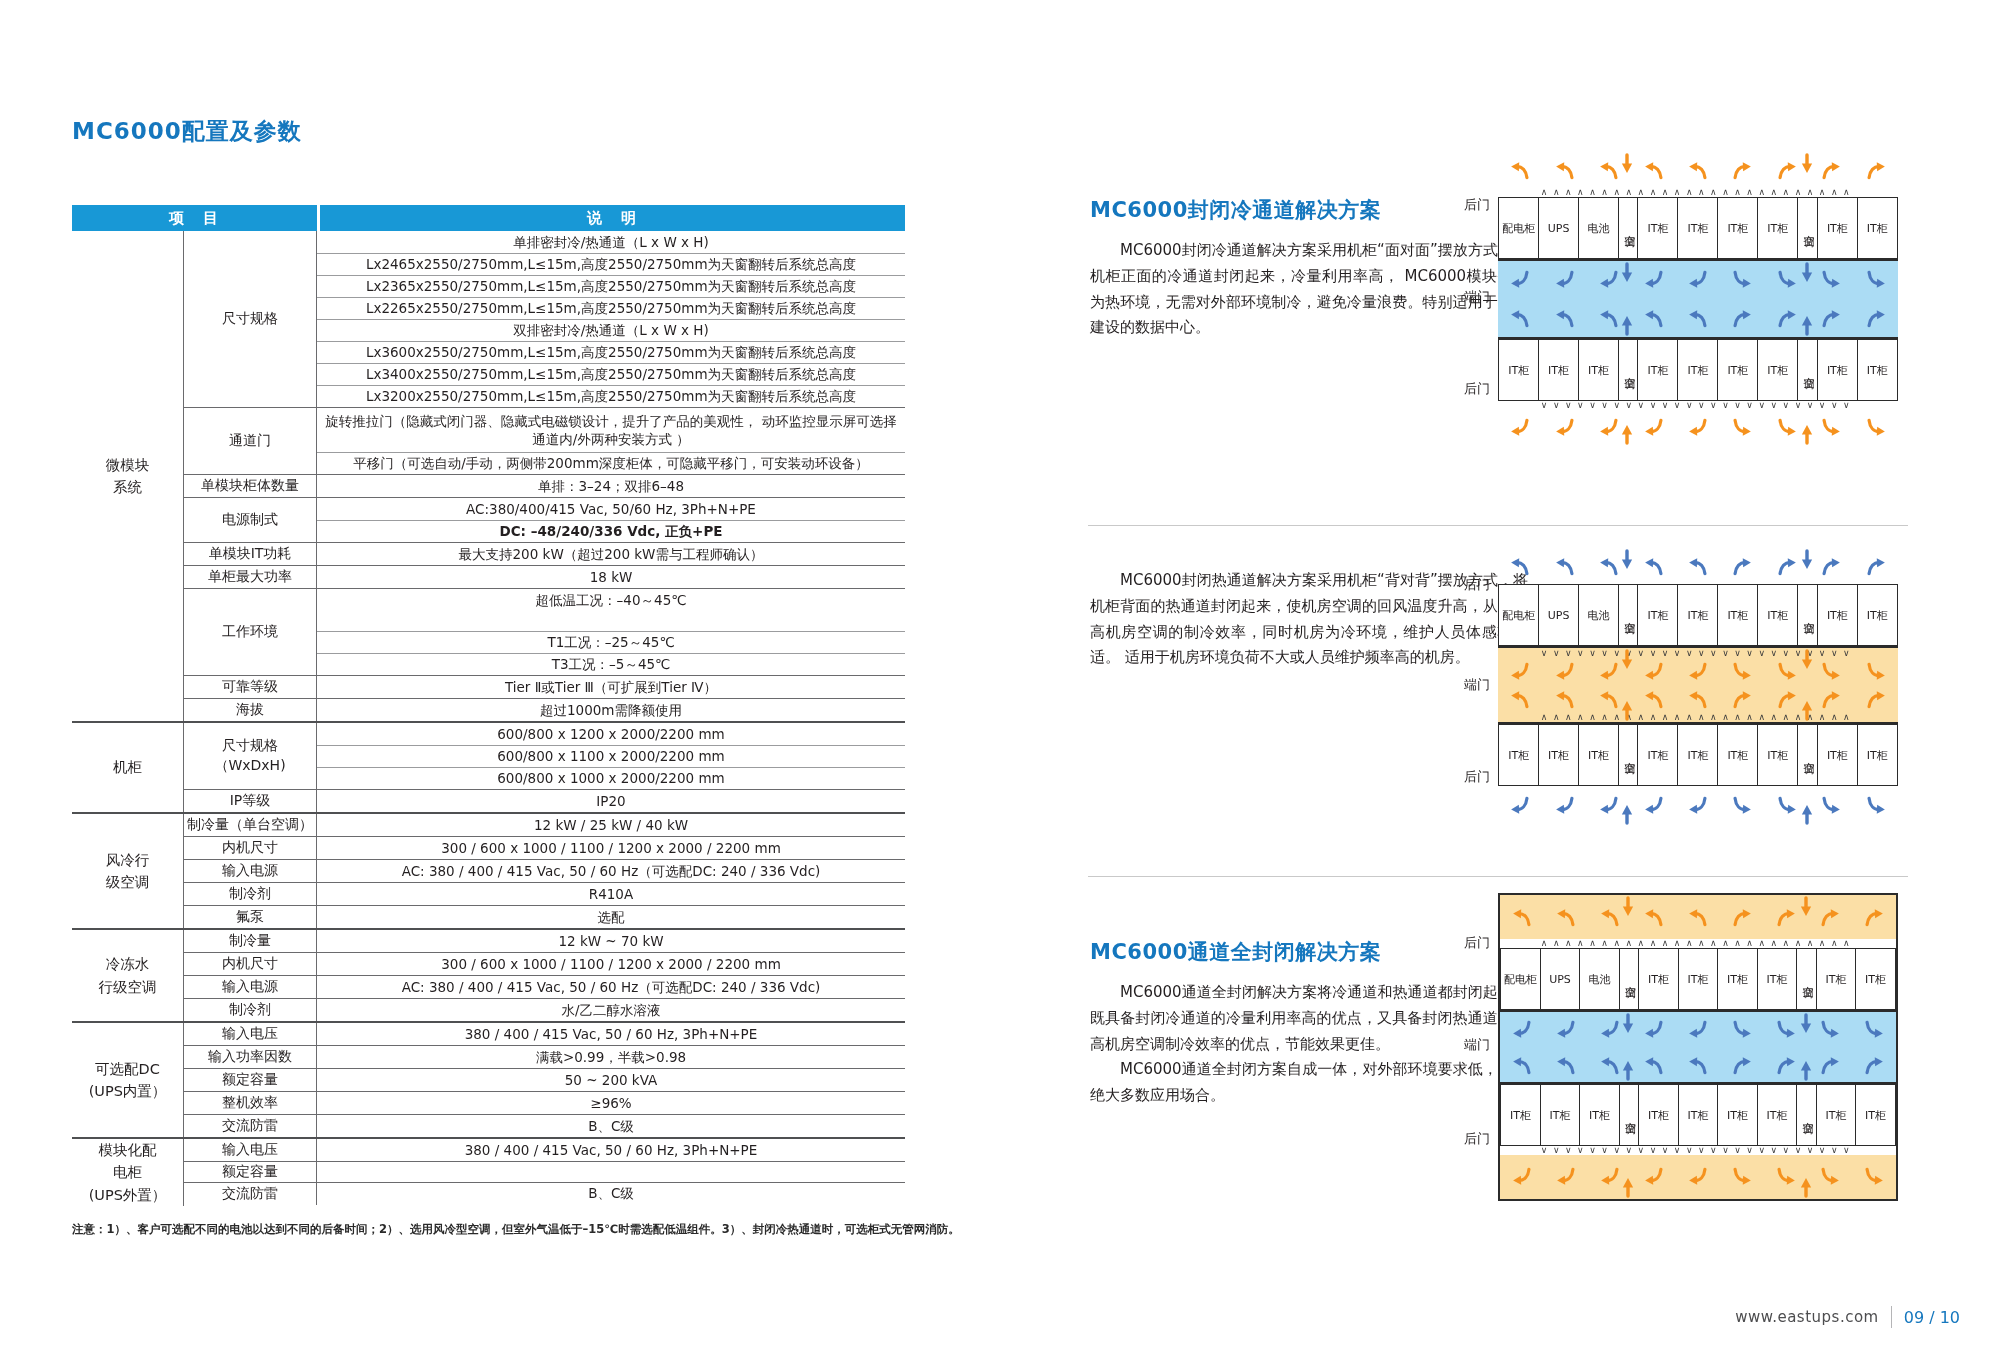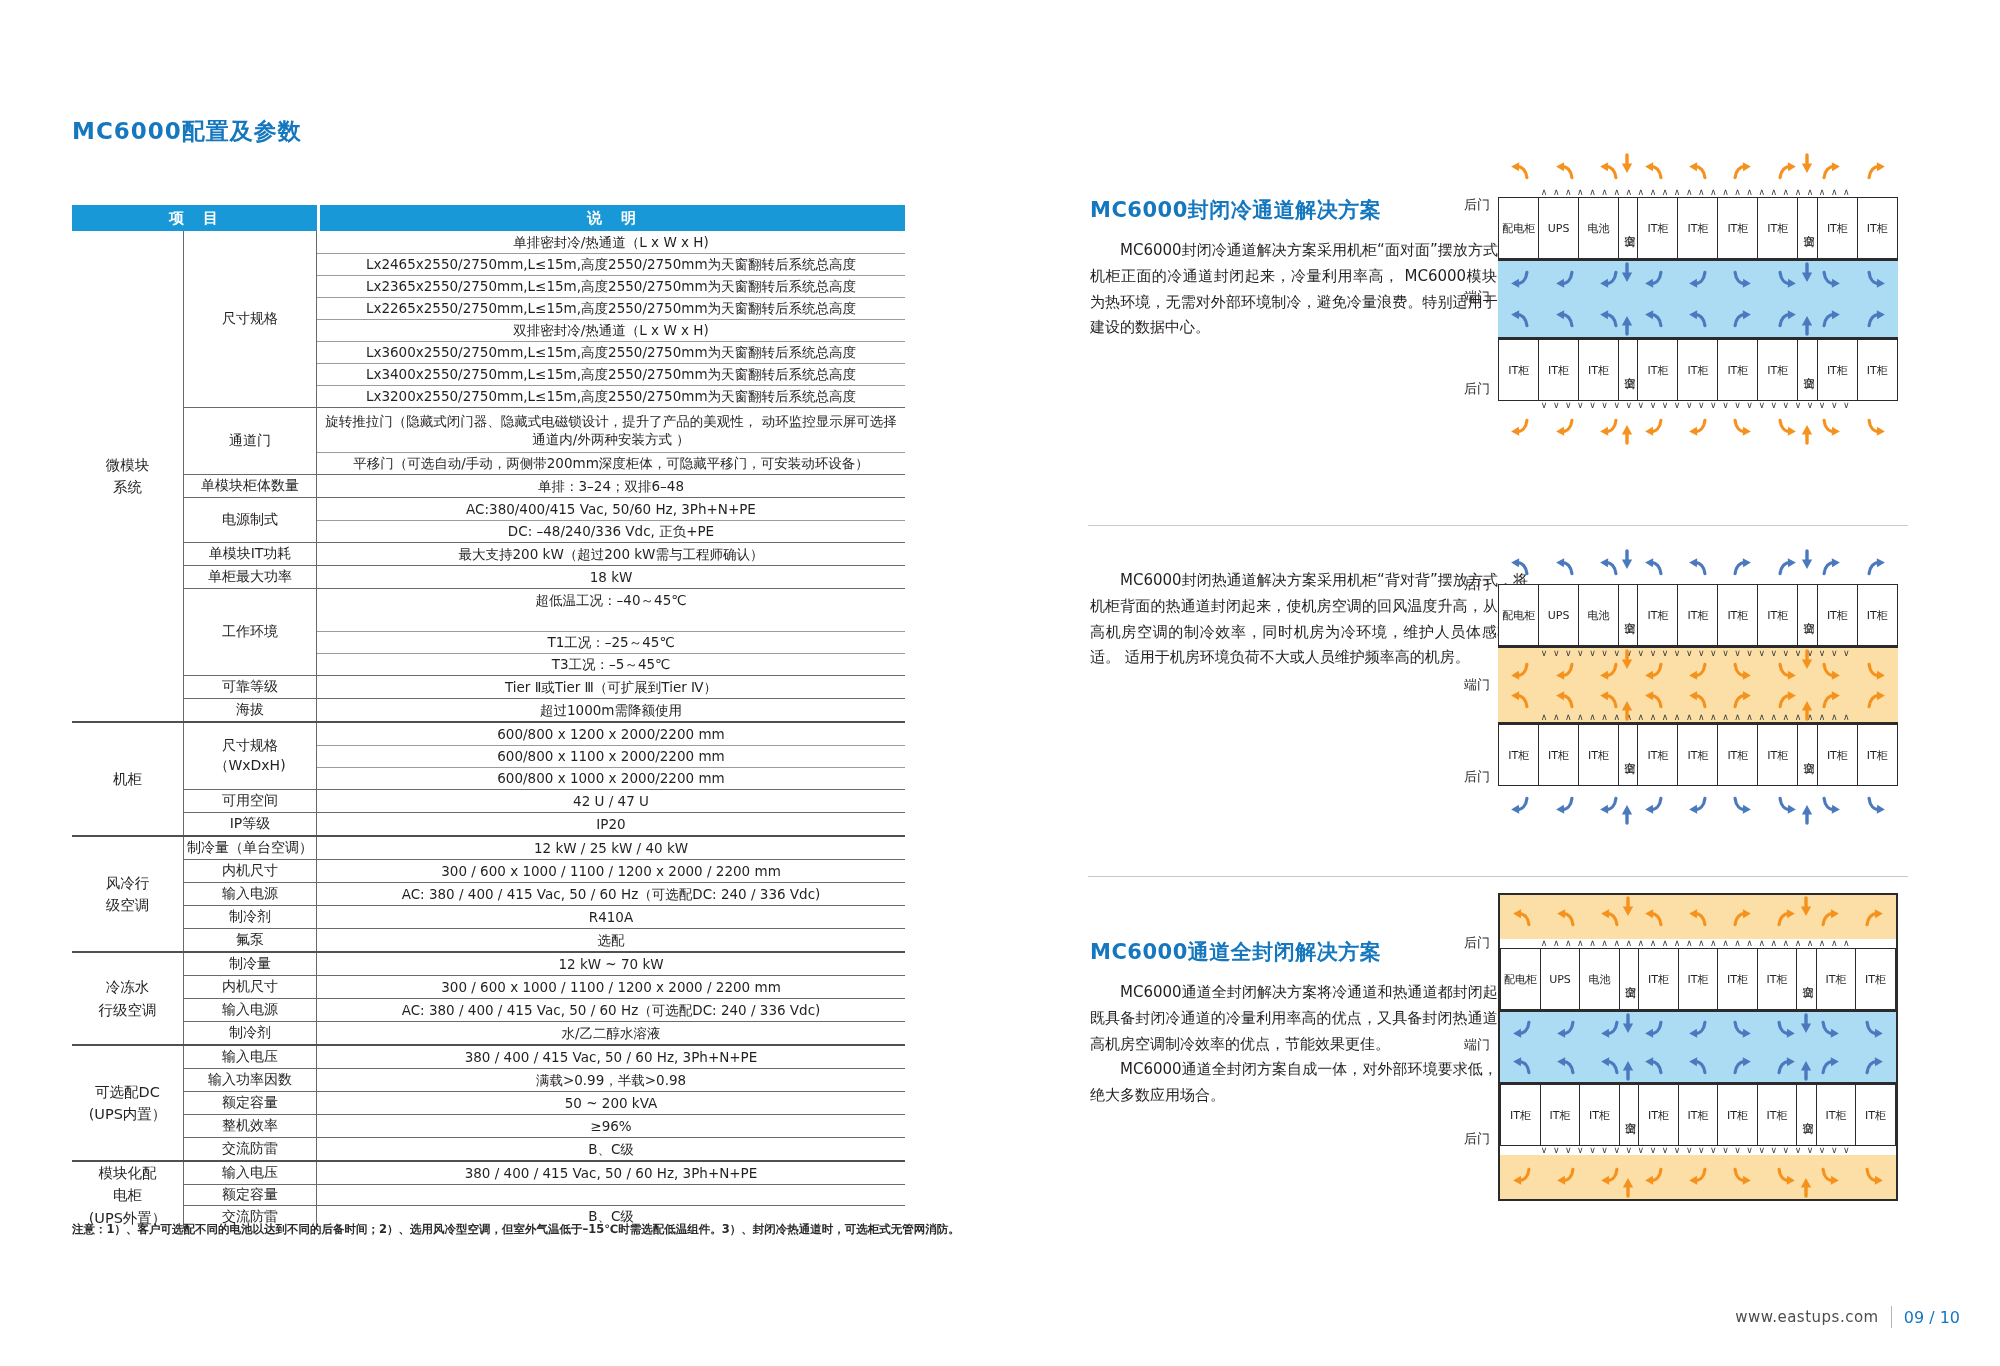--- a/index.html
+++ b/index.html
@@ -101,21 +101,21 @@
           <div class="itrow isep">
             <div class="ilabel">单模块柜体数量</div>
             <div class="ivals">
               <div class="vcell" style="height: 22px;">单排：3–24；双排6–48</div>
             </div>
           </div>
           <div class="itrow isep">
             <div class="ilabel">电源制式</div>
             <div class="ivals">
               <div class="vcell" style="height: 22px;">AC:380/400/415 Vac, 50/60 Hz, 3Ph+N+PE</div>
-              <div class="vcell vsep" style="height: 22px;">DC: –48/240/336 Vdc, 正负+PE</div>
+              <div class="vcell vsep" style="height: 22px; font-weight: bold;">DC: –48/240/336 Vdc, 正负+PE</div>
             </div>
           </div>
           <div class="itrow isep">
             <div class="ilabel">单模块IT功耗</div>
             <div class="ivals">
               <div class="vcell" style="height: 22px;">最大支持200 kW（超过200 kW需与工程师确认）</div>
             </div>
           </div>
           <div class="itrow isep">
             <div class="ilabel">单柜最大功率</div>
@@ -148,26 +148,20 @@
       <div class="tgroup gsep">
         <div class="gname">机柜</div>
         <div class="gitems">
           <div class="itrow">
             <div class="ilabel">尺寸规格
 （WxDxH)</div>
             <div class="ivals">
               <div class="vcell" style="height: 22px;">600/800 x 1200 x 2000/2200 mm</div>
               <div class="vcell vsep" style="height: 22px;">600/800 x 1100 x 2000/2200 mm</div>
               <div class="vcell vsep" style="height: 22px;">600/800 x 1000 x 2000/2200 mm</div>
-            </div>
-          </div>
-          <div class="itrow isep">
-            <div class="ilabel">可用空间</div>
-            <div class="ivals">
-              <div class="vcell" style="height: 22px;">42 U / 47 U</div>
             </div>
           </div>
           <div class="itrow isep">
             <div class="ilabel">IP等级</div>
             <div class="ivals">
               <div class="vcell" style="height: 22px;">IP20</div>
             </div>
           </div>
         </div>
       </div>

